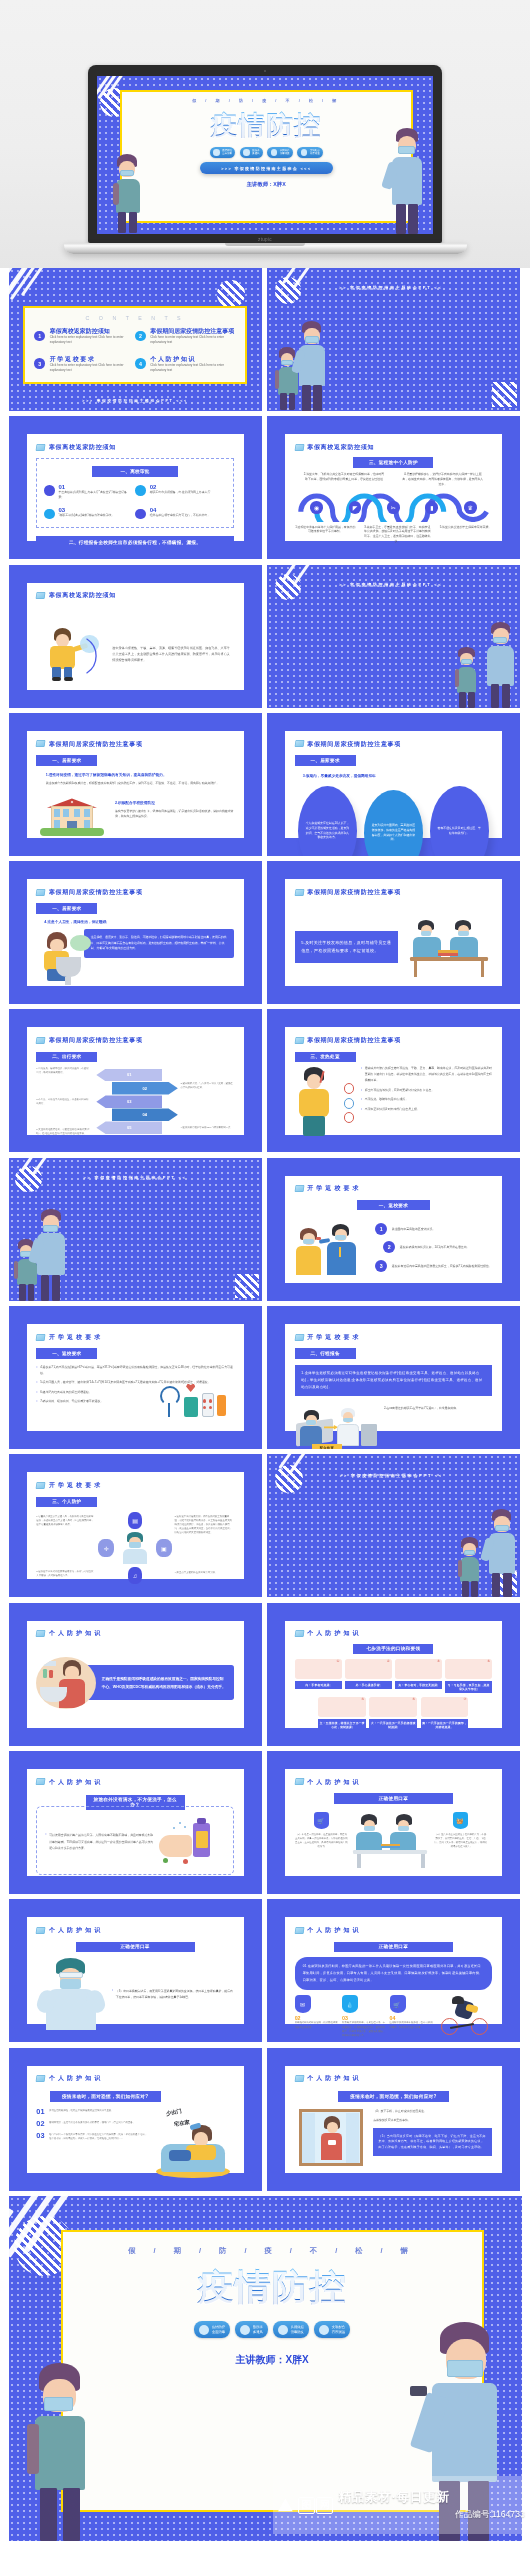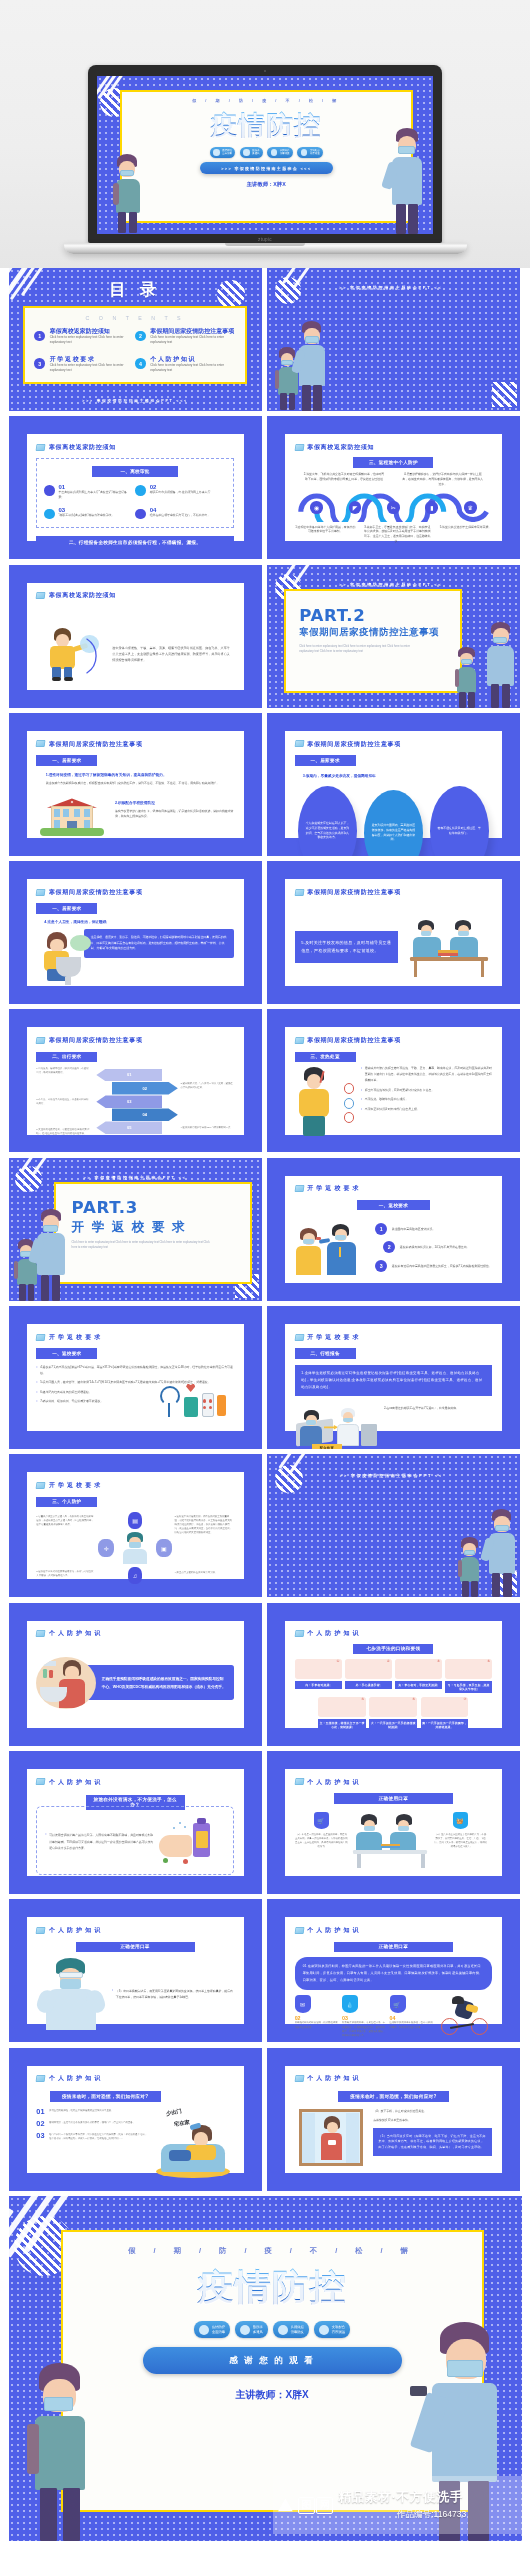--- a/index.html
+++ b/index.html
@@ -121,21 +121,21 @@
     position:absolute; left:273px; top:2476px; width:257px; height:58px;
     background:rgba(255,255,255,.30); display:flex; align-items:center; gap:5.3px;
     padding:0 5.3px; overflow:hidden;
   }
   .wm-logo { display:flex; align-items:center; gap:1.3px; }
   .wm-box { width:17px; height:17px; border:1.3px solid #fff; border-radius:2px;
             display:flex; align-items:center; justify-content:center; color:#fff;
             font-size:10px; font-weight:bold; }
   .wm-txt { color:#fff; }
   .wm-main { font-size:12.6px; font-weight:bold; letter-spacing:0.7px; text-shadow:0 0.7px 1.3px rgba(0,0,0,.25);}
-  .wm-sub  { font-size:8.6px; text-align:center; margin-top:2.7px; text-shadow:0 0.7px 1.3px rgba(0,0,0,.25);}
+  .wm-sub  { font-size:8.6px; text-align:right; margin-top:2.7px; text-shadow:0 0.7px 1.3px rgba(0,0,0,.25);}
   .wm-peak { font-size:17px; color:#fff; font-weight:bold; line-height:1; }
 
   .tiny { font-size:2.4px; color:#777; line-height:1.7; }
 </style>
 </head>
 <body>
 
 <div class="hero">
   <div class="laptop">
     <div class="lid">
@@ -211,21 +211,20 @@
         <div class="stripe" style="left:8px;top:-20px;width:3.3px;height:61px;"></div>
         <div class="stripe" style="left:18.6px;top:-24px;width:3.3px;height:61px;"></div>
         <div class="stripe" style="left:29px;top:-28px;width:3.3px;height:61px;"></div>
         <div class="stripe" style="left:4px;bottom:-22.5px;width:3.3px;height:57px;"></div>
         <div class="stripe" style="left:14.6px;bottom:-26.5px;width:3.3px;height:57px;"></div>
         <div class="stripe" style="right:6.6px;bottom:-22.5px;width:3.3px;height:57px;"></div>
 
       </div>
       <div class="dotcircle" style="right:17px;top:12px;width:28px;height:28px;"></div>
 
-      <div style="text-align:center;padding-top:10.6px;color:#fff;font-size:16.6px;font-weight:bold;letter-spacing:4.6px;text-shadow:0 1.3px 0 rgba(0,0,0,.15);">目 录</div>
 
       <div class="yellowframe" style="left:14.6px;top:38px;right:14.6px;height:78px;background:#fbfbf5;">
         <div style="text-align:center;margin-top:7.3px;color:#b9c3d6;font-size:5.3px;letter-spacing:4px;">C O N T E N T S</div>
         <div style="display:flex;flex-wrap:wrap;padding:6.6px 9.3px 0 9.3px;row-gap:10.6px;">
           <div style="width:50%;display:flex;gap:4.6px;">
             <div class="num-dot n-dark" style="display:flex;align-items:center;justify-content:center;color:#fff;font-size:5.3px;font-weight:bold;align-self:flex-start;margin-top:2.7px;">1</div>
             <div>
               <div class="itm-t">寒假离校返家防控须知</div>
               <div class="itm-b">Click here to enter explanatory text Click here to enter explanatory text</div>
             </div>
@@ -399,25 +398,20 @@
 
     <div class="cell slide bg-blue">
       <div class="stripes">
         <div class="stripe" style="right:12px;top:-16px;width:3.3px;height:49px;"></div>
 
         <div class="stripe" style="left:30.5px;bottom:-20px;width:3.3px;height:53px;"></div>
         <div class="stripe" style="left:41px;bottom:-24px;width:3.3px;height:53px;"></div>
       </div>
       <div class="dotcircle" style="left:8px;top:9.3px;width:26.5px;height:26.5px;"></div>
       <div class="partribbon" style="position:absolute;left:0;right:5.3px;top:17px;text-align:center;">&gt;&gt; 寒假疫情防控指南主题班会PPT &lt;&lt;</div>
-      <div class="yellowframe" style="left:17px;top:24.5px;right:58px;bottom:14.6px;padding:14.6px 0 0 13.3px;">
-        <div class="partno">PART.2</div>
-        <div class="parttitle" style="font-size:9.3px;letter-spacing:0.7px;">寒假期间居家疫情防控注意事项</div>
-        <div class="partsub">Click here to enter explanatory text Click here to enter explanatory text Click here to enter explanatory text Click here to enter explanatory text</div>
-      </div>
       <div class="person" style="right:41px;width:24px;height:61px;">
         <div class="p-hair" style="left:3.3px;top:0;width:16.6px;height:10.6px;"></div>
         <div class="p-head" style="left:5.3px;top:6px;width:12.6px;height:12.6px;"></div>
         <div class="p-mask" style="left:6px;top:12.6px;width:11.3px;height:5.3px;"></div>
         <div class="p-body" style="left:2px;top:20px;width:19px;height:26.5px;background:#6fa3a8;"></div>
         <div class="p-bag" style="left:0;top:22.5px;width:4.6px;height:18px;background:#8a6f86;"></div>
         <div class="p-legs" style="left:4.6px;top:45px;width:6.6px;height:16px;"></div>
         <div class="p-legs" style="left:13.3px;top:45px;width:6.6px;height:16px;"></div>
       </div>
       <div class="person" style="right:2.7px;width:34px;height:86px;">
@@ -613,25 +607,20 @@
   <div class="row">
     <div class="cell slide bg-blue">
       <div class="stripes">
 
         <div class="stripe" style="left:26.5px;bottom:-18.6px;width:3.3px;height:52px;"></div>
         <div class="stripe" style="left:37px;bottom:-22.5px;width:3.3px;height:52px;"></div>
       </div>
       <div class="dotcircle" style="left:6.6px;top:8px;width:26.5px;height:26.5px;"></div>
       <div class="dotcircle" style="right:2.7px;bottom:2.7px;width:24px;height:24px;border-radius:0;"></div>
       <div class="partribbon" style="position:absolute;left:0;right:0;top:17px;text-align:center;">&gt;&gt; 寒假疫情防控指南主题班会PPT &lt;&lt;</div>
-      <div class="yellowframe" style="left:45px;top:24px;right:9.3px;bottom:17px;padding:14.6px 0 0 16px;">
-        <div class="partno">PART.3</div>
-        <div class="parttitle">开 学 返 校 要 求</div>
-        <div class="partsub">Click here to enter explanatory text Click here to enter explanatory text Click here to enter explanatory text Click here to enter explanatory text</div>
-      </div>
       <div class="person" style="left:5.3px;width:25px;height:62px;">
         <div class="p-hair" style="left:4px;top:0;width:16.6px;height:10.6px;"></div>
         <div class="p-head" style="left:6px;top:6px;width:12.6px;height:12.6px;"></div>
         <div class="p-mask" style="left:6.6px;top:12.6px;width:11.3px;height:5.3px;"></div>
         <div class="p-body" style="left:2.7px;top:20px;width:20px;height:26.5px;background:#6fa3a8;"></div>
         <div class="p-bag" style="left:0;top:22.5px;width:4.6px;height:18px;background:#8a6f86;"></div>
         <div class="p-legs" style="left:5.3px;top:45px;width:6.6px;height:17px;"></div>
         <div class="p-legs" style="left:14px;top:45px;width:6.6px;height:17px;"></div>
       </div>
       <div class="person" style="left:24px;width:36px;height:92px;">
@@ -1117,21 +1106,20 @@
           </div>
           <div class="pill">
             <span class="ic"></span>
             <span><span>从我做起</span><br><span>消毒防疫</span></span>
           </div>
           <div class="pill">
             <span class="ic"></span>
             <span><span>文明配合</span><br><span>有序测温</span></span>
           </div>
         </div>
-        <div class="cta" style="width:259px;margin-top:9.3px;padding:7.3px 0;font-size:8.6px;">感 谢 您 的 观 看</div>
         <div class="teacher" style="margin-top:14.6px;font-size:10px;">主讲教师：X胖X</div>
       </div>
 
       <div class="person" style="left:18.6px;width:66px;height:178px;">
         <div class="p-hair" style="left:12px;top:0;width:41px;height:28px;"></div>
         <div class="p-head" style="left:16px;top:16px;width:33px;height:33px;"></div>
         <div class="p-mask" style="left:17px;top:34px;width:29px;height:14.6px;"></div>
         <div class="p-body" style="left:8px;top:53px;width:50px;height:74px;background:#6fa3a8;"></div>
         <div class="p-bag" style="left:0;top:61px;width:12px;height:50px;background:#8a6f86;"></div>
         <div class="p-legs" style="left:13.3px;top:125px;width:17px;height:53px;"></div>
@@ -1151,17 +1139,17 @@
   </div>
 </div>
 
 <div class="wm">
   <span class="wm-peak">⛰</span>
   <div class="wm-logo">
     <span class="wm-box">图</span>
     <span class="wm-box">网</span>
   </div>
   <div class="wm-txt" style="flex:1;">
-    <div class="wm-main">精品素材·不方便洗手</div>
+    <div class="wm-main">精品素材·每日更新</div>
     <div class="wm-sub">作品编号:1164733</div>
   </div>
 </div>
 
 
 </body></html>

